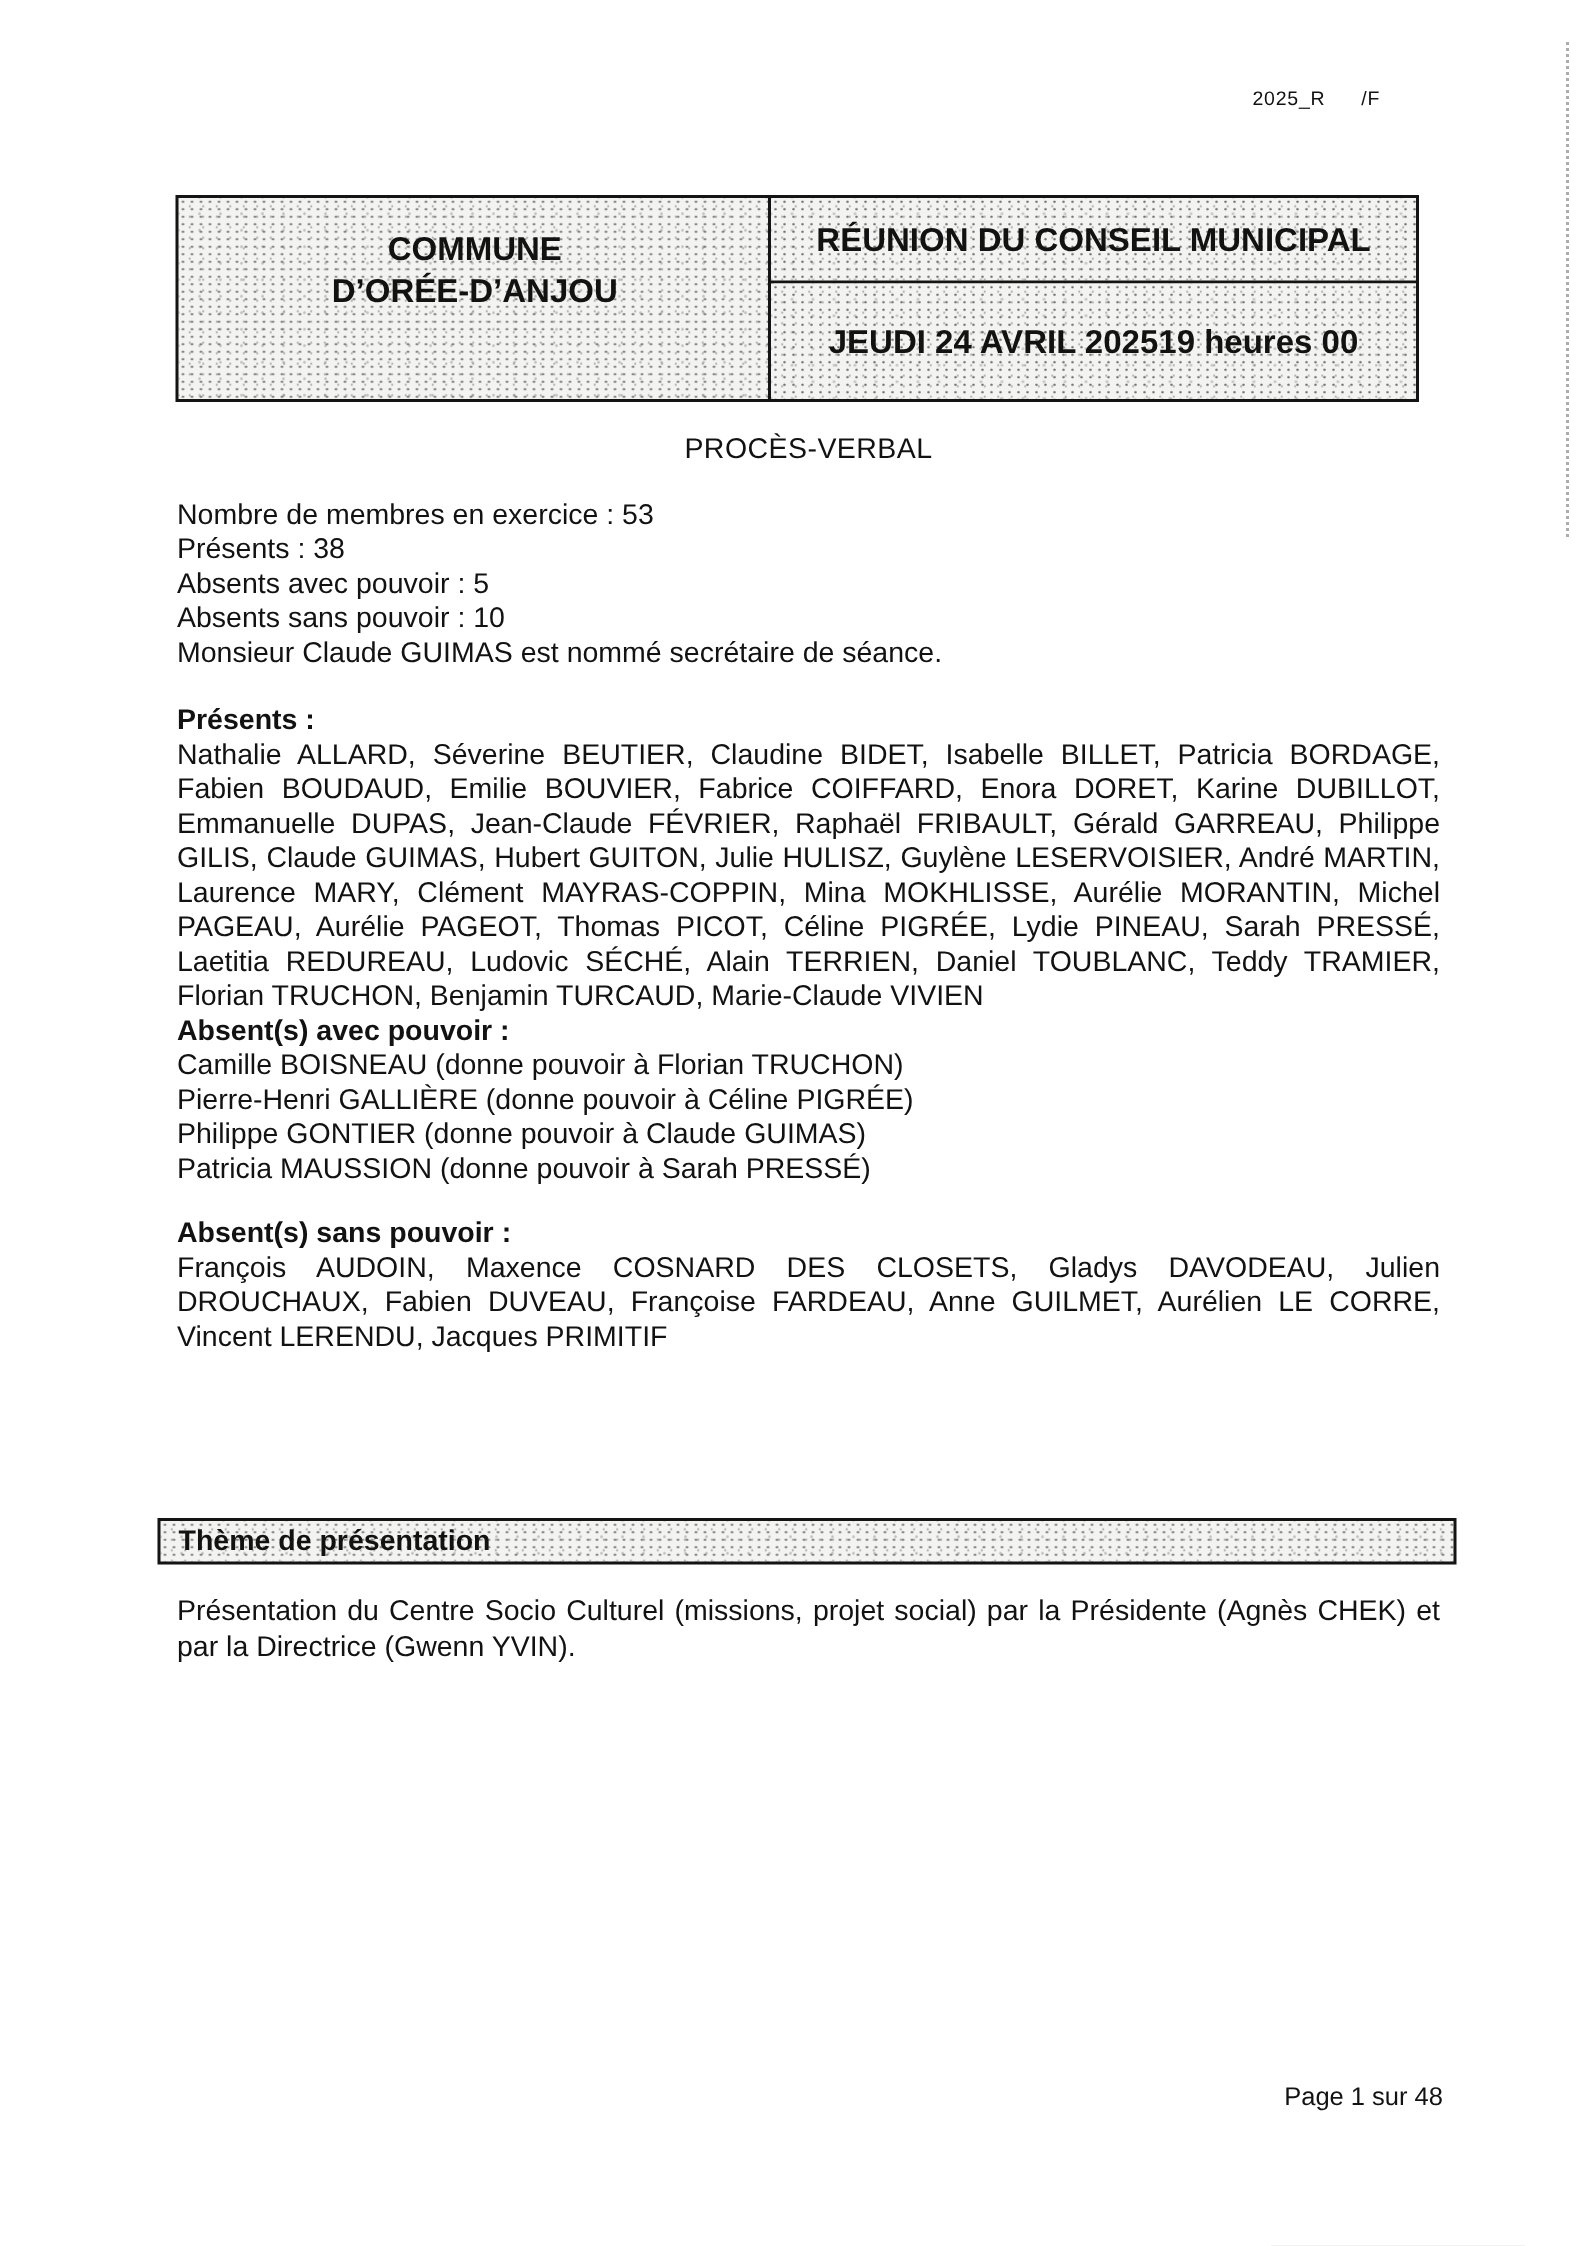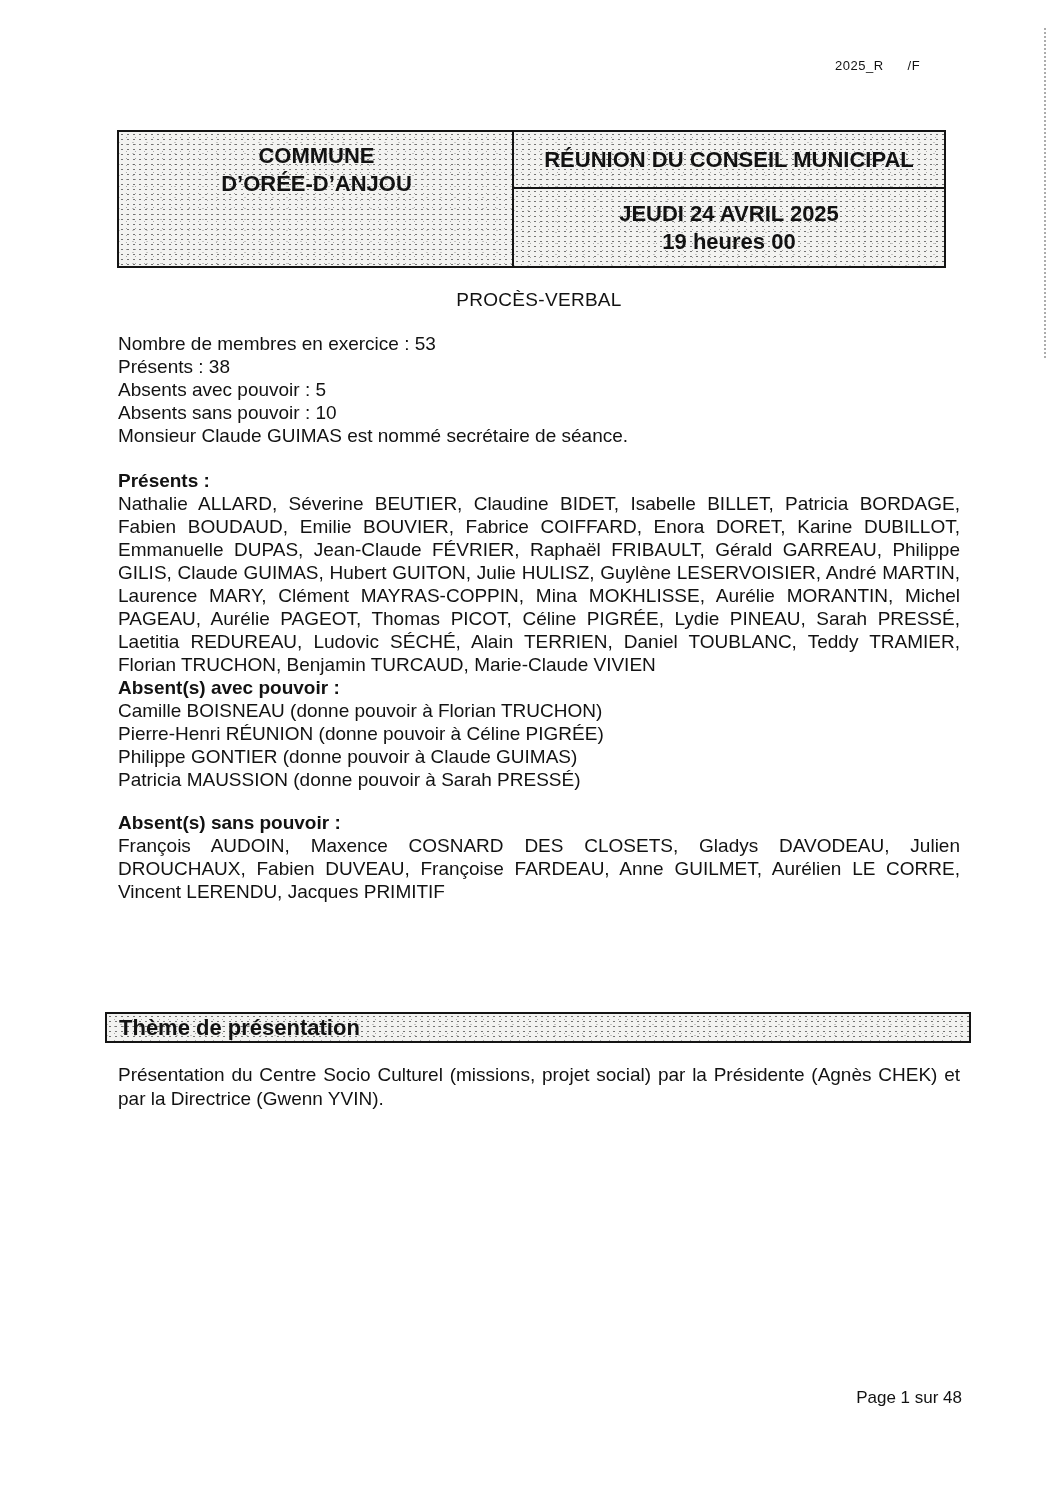--- a/index.html
+++ b/index.html
@@ -35,21 +35,21 @@
   }
   .ref-code .suffix { margin-left: 24px; }
 
   .box-commune {
     position: absolute;
     left: 117px; top: 130px;
     width: 399px; height: 138px;
     border: 2px solid #141414;
     box-sizing: border-box;
     text-align: center;
-    padding-top: 10px;
+    padding-top: 20px;
     font-weight: bold;
     font-size: 22px;
     line-height: 28px;
   }
 
   .box-meeting {
     position: absolute;
     left: 512px; top: 130px;
     width: 434px; height: 138px;
     border: 2px solid #141414;
@@ -63,21 +63,20 @@
     box-sizing: border-box;
     display: flex;
     align-items: center;
     justify-content: center;
     font-weight: bold;
     font-size: 22px;
   }
   .box-meeting .cell-bottom {
     flex: 1;
     display: flex;
-    flex-direction: column;
     align-items: center;
     justify-content: center;
     font-weight: bold;
     font-size: 22px;
     line-height: 28px;
   }
 
   .doc-title {
     position: absolute;
     left: 118px; top: 289px;
@@ -104,21 +103,21 @@
   .theme-box {
     position: absolute;
     left: 105px; top: 1012px;
     width: 866px; height: 31px;
     border: 2px solid #141414;
     box-sizing: border-box;
     display: flex;
     align-items: center;
     padding-left: 12px;
     font-weight: bold;
-    font-size: 22px;
+    font-size: 19px;
   }
 
   .theme-paragraph {
     position: absolute;
     left: 118px; top: 1063px;
     width: 842px;
     font-size: 19px;
     line-height: 24px;
     text-align: justify;
   }
@@ -177,21 +176,21 @@
     </div>
 
     <div class="sec-presents">
       <div class="heading-bold">Présents :</div>
       <div class="justified">Nathalie ALLARD, Séverine BEUTIER, Claudine BIDET, Isabelle BILLET, Patricia BORDAGE, Fabien BOUDAUD, Emilie BOUVIER, Fabrice COIFFARD, Enora DORET, Karine DUBILLOT, Emmanuelle DUPAS, Jean-Claude FÉVRIER, Raphaël FRIBAULT, Gérald GARREAU, Philippe GILIS, Claude GUIMAS, Hubert GUITON, Julie HULISZ, Guylène LESERVOISIER, André MARTIN, Laurence MARY, Clément MAYRAS-COPPIN, Mina MOKHLISSE, Aurélie MORANTIN, Michel PAGEAU, Aurélie PAGEOT, Thomas PICOT, Céline PIGRÉE, Lydie PINEAU, Sarah PRESSÉ, Laetitia REDUREAU, Ludovic SÉCHÉ, Alain TERRIEN, Daniel TOUBLANC, Teddy TRAMIER, Florian TRUCHON, Benjamin TURCAUD, Marie-Claude VIVIEN</div>
     </div>
 
     <div class="sec-avec">
       <div class="heading-bold">Absent(s) avec pouvoir :</div>
       <div>Camille BOISNEAU (donne pouvoir à Florian TRUCHON)</div>
-      <div>Pierre-Henri RÉUNION (donne pouvoir à Céline PIGRÉE)</div>
+      <div>Pierre-Henri GALLIÈRE (donne pouvoir à Céline PIGRÉE)</div>
       <div>Philippe GONTIER (donne pouvoir à Claude GUIMAS)</div>
       <div>Patricia MAUSSION (donne pouvoir à Sarah PRESSÉ)</div>
     </div>
 
     <div>
       <div class="heading-bold">Absent(s) sans pouvoir :</div>
       <div class="justified">François AUDOIN, Maxence COSNARD DES CLOSETS, Gladys DAVODEAU, Julien DROUCHAUX, Fabien DUVEAU, Françoise FARDEAU, Anne GUILMET, Aurélien LE CORRE, Vincent LERENDU, Jacques PRIMITIF</div>
     </div>
 
   </div>

